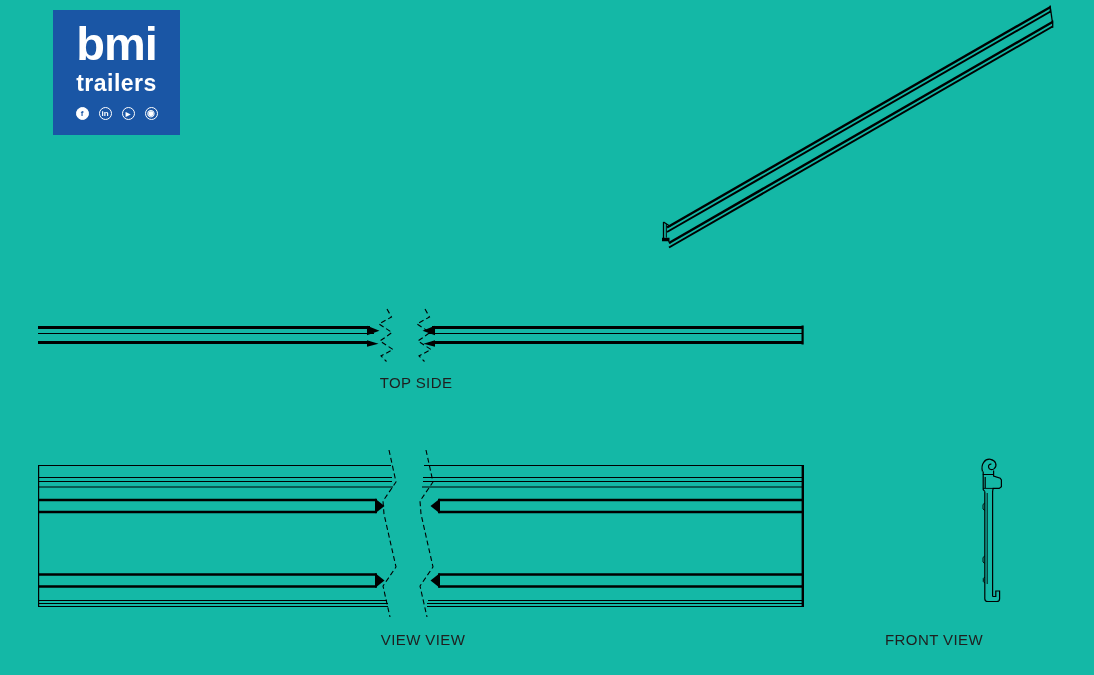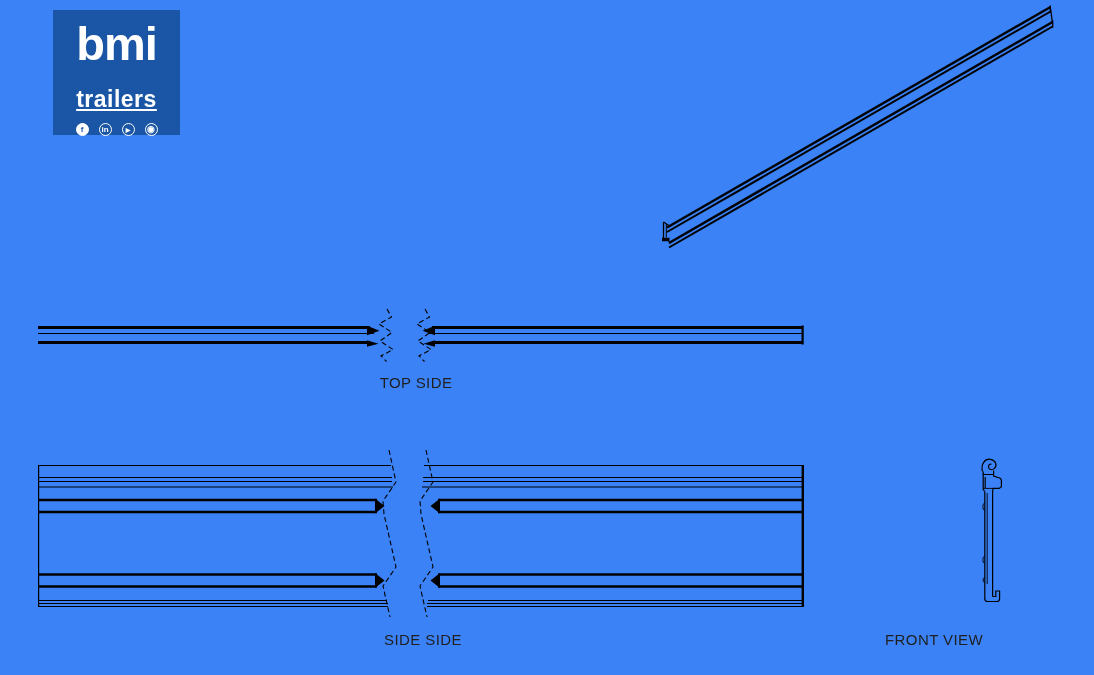--- a/index.html
+++ b/index.html
@@ -18,39 +18,38 @@
     position:absolute; left:53px; top:10px; width:127px; height:125px;
     background:var(--logo-bg,#1a56a5); color:#fff;
     display:flex; flex-direction:column; align-items:center;
     box-sizing:border-box; padding-top:10px;
   }
   .logo-brand {
     font-size:47px; font-weight:bold; line-height:1;
     letter-spacing:-1px;
   }
   .logo-tagline {
-    font-size:23px; font-weight:bold; line-height:1; margin-top:21px;
+    font-size:23px; font-weight:bold; line-height:1; margin-top:5px;
     letter-spacing:.5px;
-    text-decoration:underline;
   }
   .logo-social { display:flex; gap:10px; margin-top:12px; }
   .si {
     width:13px; height:13px; border:1.3px solid #fff; border-radius:50%;
     display:flex; align-items:center; justify-content:center;
     font-size:8px; font-weight:bold; color:#fff; box-sizing:border-box;
     line-height:1;
   }
   .si-filled { background:#fff; color:var(--logo-bg,#1a56a5); }
   .si-yt { font-size:6px; }
   .si-ig { font-size:9px; }
 </style>
 </head>
 <body>
 
-<div class="stage" style="background: #3b82f6;">
+<div class="stage" style="background: #14b8a6;">
 
   <div class="logo">
     <div class="logo-brand">bmi</div>
     <div class="logo-tagline">trailers</div>
     <div class="logo-social">
       <span class="si si-filled">f</span>
       <span class="si">in</span>
       <span class="si si-yt">▶</span>
       <span class="si si-ig">◉</span>
     </div>
@@ -145,16 +144,16 @@
 
       <path d="M 984.8 503 L 983 504.5 L 983 509 L 984.8 510.5" stroke-width="0.9"></path>
       <path d="M 984.8 556 L 983 557.5 L 983 562 L 984.8 563.5" stroke-width="0.9"></path>
       <path d="M 984.8 577 L 983.3 578.5 L 983.3 581.5 L 984.8 583" stroke-width="0.9"></path>
 
       <path d="M 984.8 590 L 984.8 598.7 Q 984.8 601.5 987.8 601.5 L 996.8 601.5 Q 999.6 601.5 999.6 598.7 L 999.6 591 L 995.8 591 L 995.8 596.5 L 992.6 596.5"></path>
     </g>
   </svg>
 
   <div class="view-label" style="left:356px; top:374px; width:120px;">TOP SIDE</div>
-  <div class="view-label" style="left:363px; top:631px; width:120px;">SIDE SIDE</div>
+  <div class="view-label" style="left:363px; top:631px; width:120px;">VIEW VIEW</div>
   <div class="view-label" style="left:864px; top:631px; width:140px;">FRONT VIEW</div>
 
 </div>
 
 </body></html>

